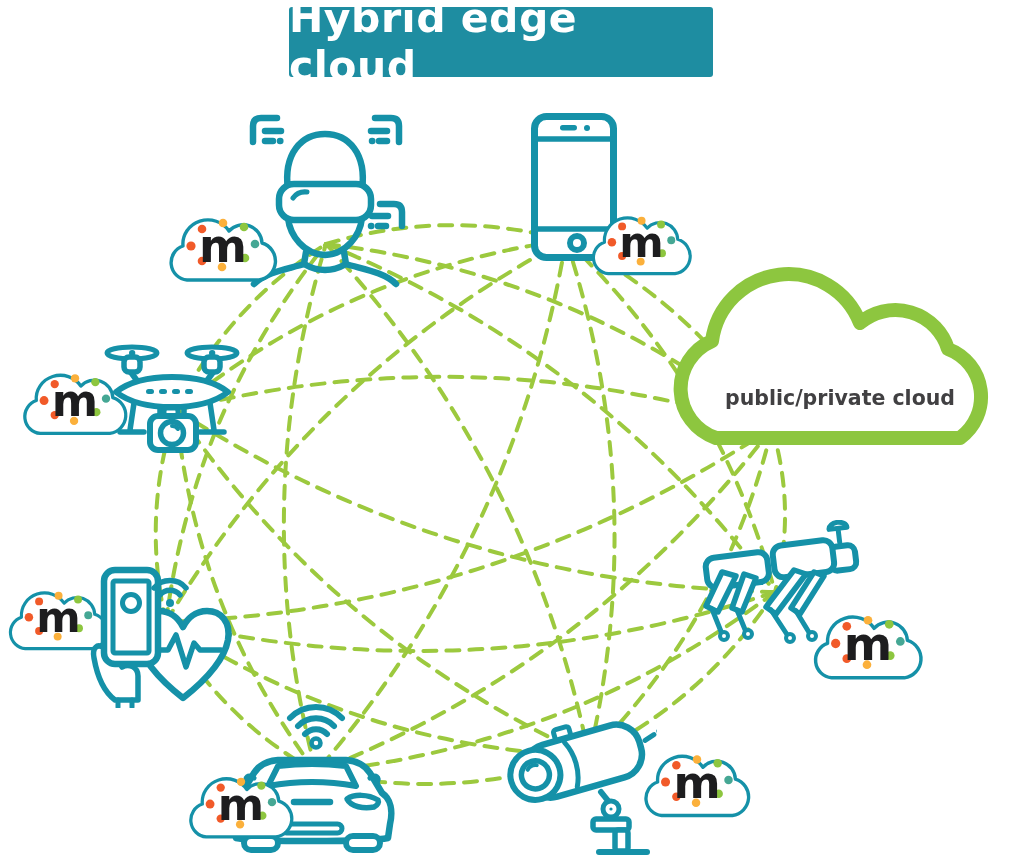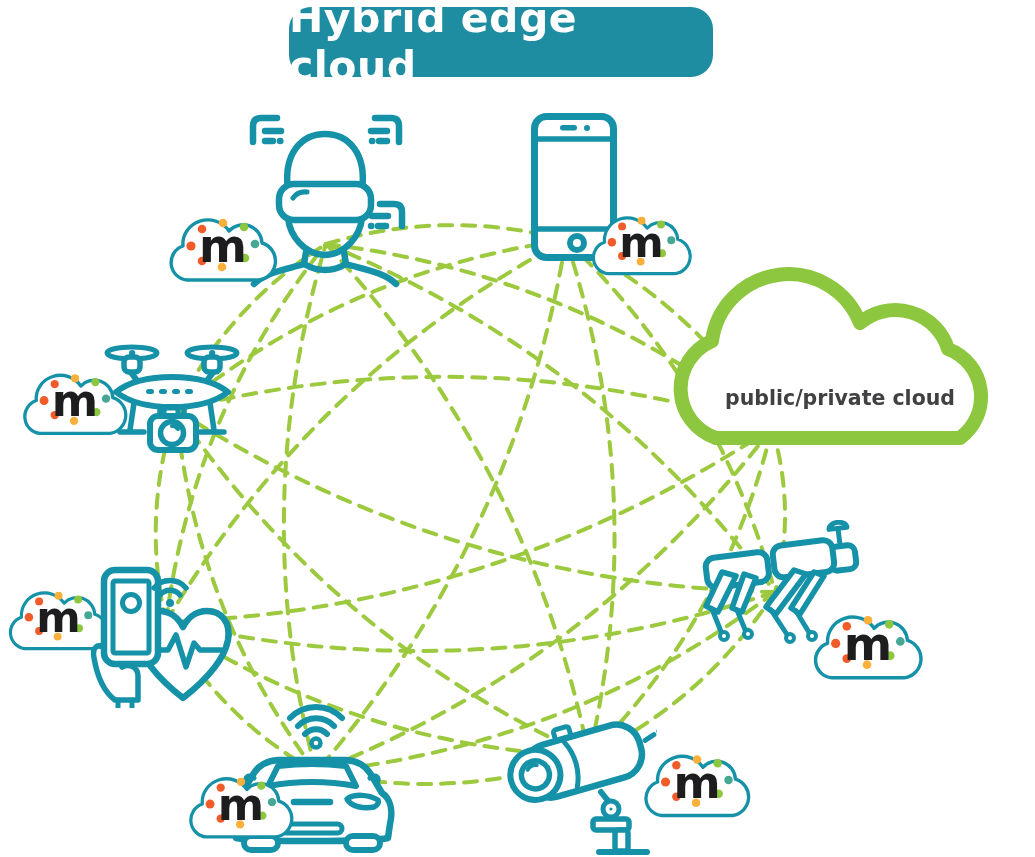--- a/index.html
+++ b/index.html
@@ -3,21 +3,21 @@
 <meta charset="utf-8">
 <style>
   html,body{margin:0;padding:0;background:#fff;}
   .stage{position:relative;width:1035px;height:857px;background:#ffffff;overflow:hidden;
          font-family:"DejaVu Sans","Liberation Sans",sans-serif;}
   .node{position:absolute;text-align:center;}
   .node svg{display:block;width:100%;height:100%;}
   #mesh{position:absolute;left:0;top:0;}
   #mesh path{stroke:#9cc93e;stroke-width:4;fill:none;stroke-dasharray:13 10;stroke-linecap:round;}
   .banner{position:absolute;left:289px;top:7px;width:424px;height:70px;background:#1e8da1;
-          border-radius:22px;display:flex;align-items:center;justify-content:center;
+          border-radius:3px;display:flex;align-items:center;justify-content:center;
           color:#ffffff;font-size:41px;font-weight:bold;letter-spacing:.5px;}
   .stroke-ic{stroke:#1591a8;fill:none;stroke-linecap:round;stroke-linejoin:round;}
   .big-cloud-label{font-size:20.5px;font-weight:bold;fill:#414042;}
   .m-letter{font-size:46px;font-weight:bold;fill:#1d1d1f;}
 </style>
 </head>
 <body>
 
 <div class="stage">
 

